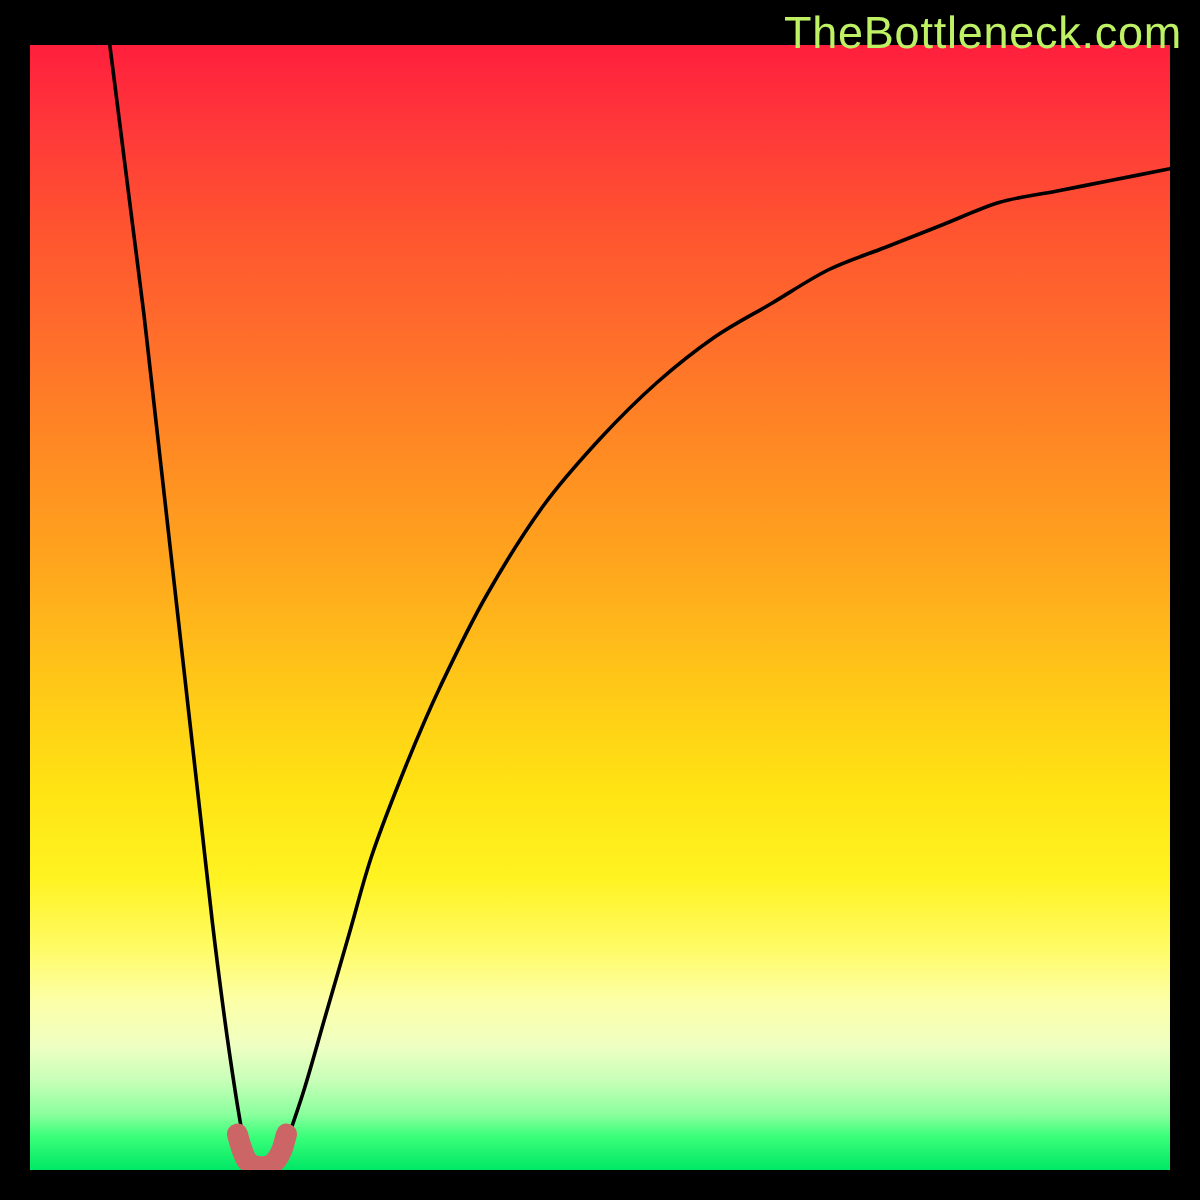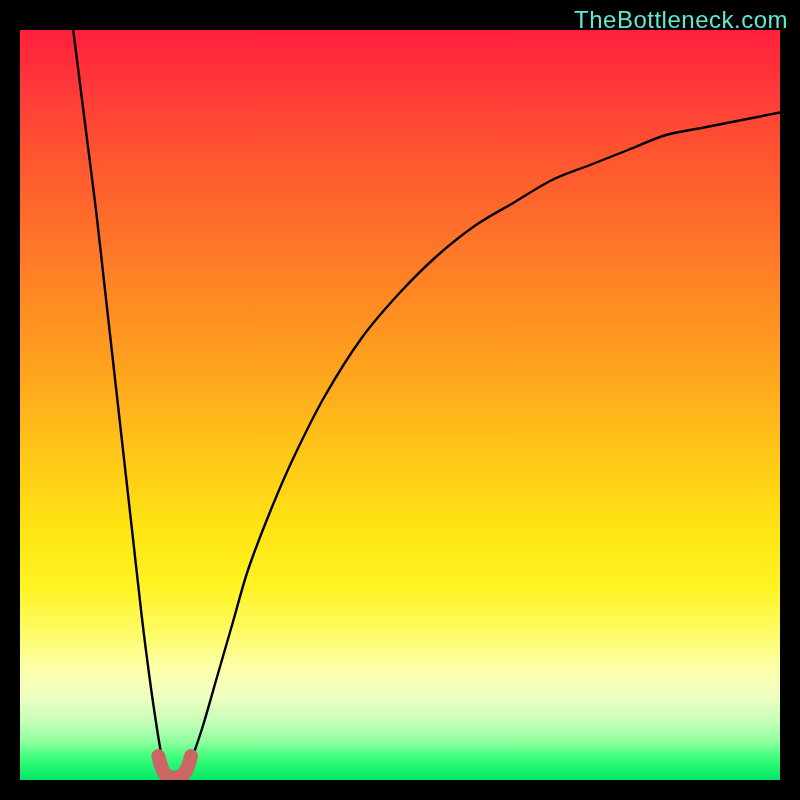--- a/index.html
+++ b/index.html
@@ -14,22 +14,22 @@
   .outer {
     position: relative;
     width: 800px;
     height: 800px;
     background: #000;
   }
   .watermark {
     position: absolute;
     top: 6px;
     right: 12px;
-    color: #5eead4;
-    font-size: 24px;
+    color: #bef264;
+    font-size: 30px;
     letter-spacing: 0.5px;
     z-index: 50;
   }
   
   .plot {
     position: absolute;
     left: 20px;
     top: 30px;
     width: 760px;   
     height: 750px;

